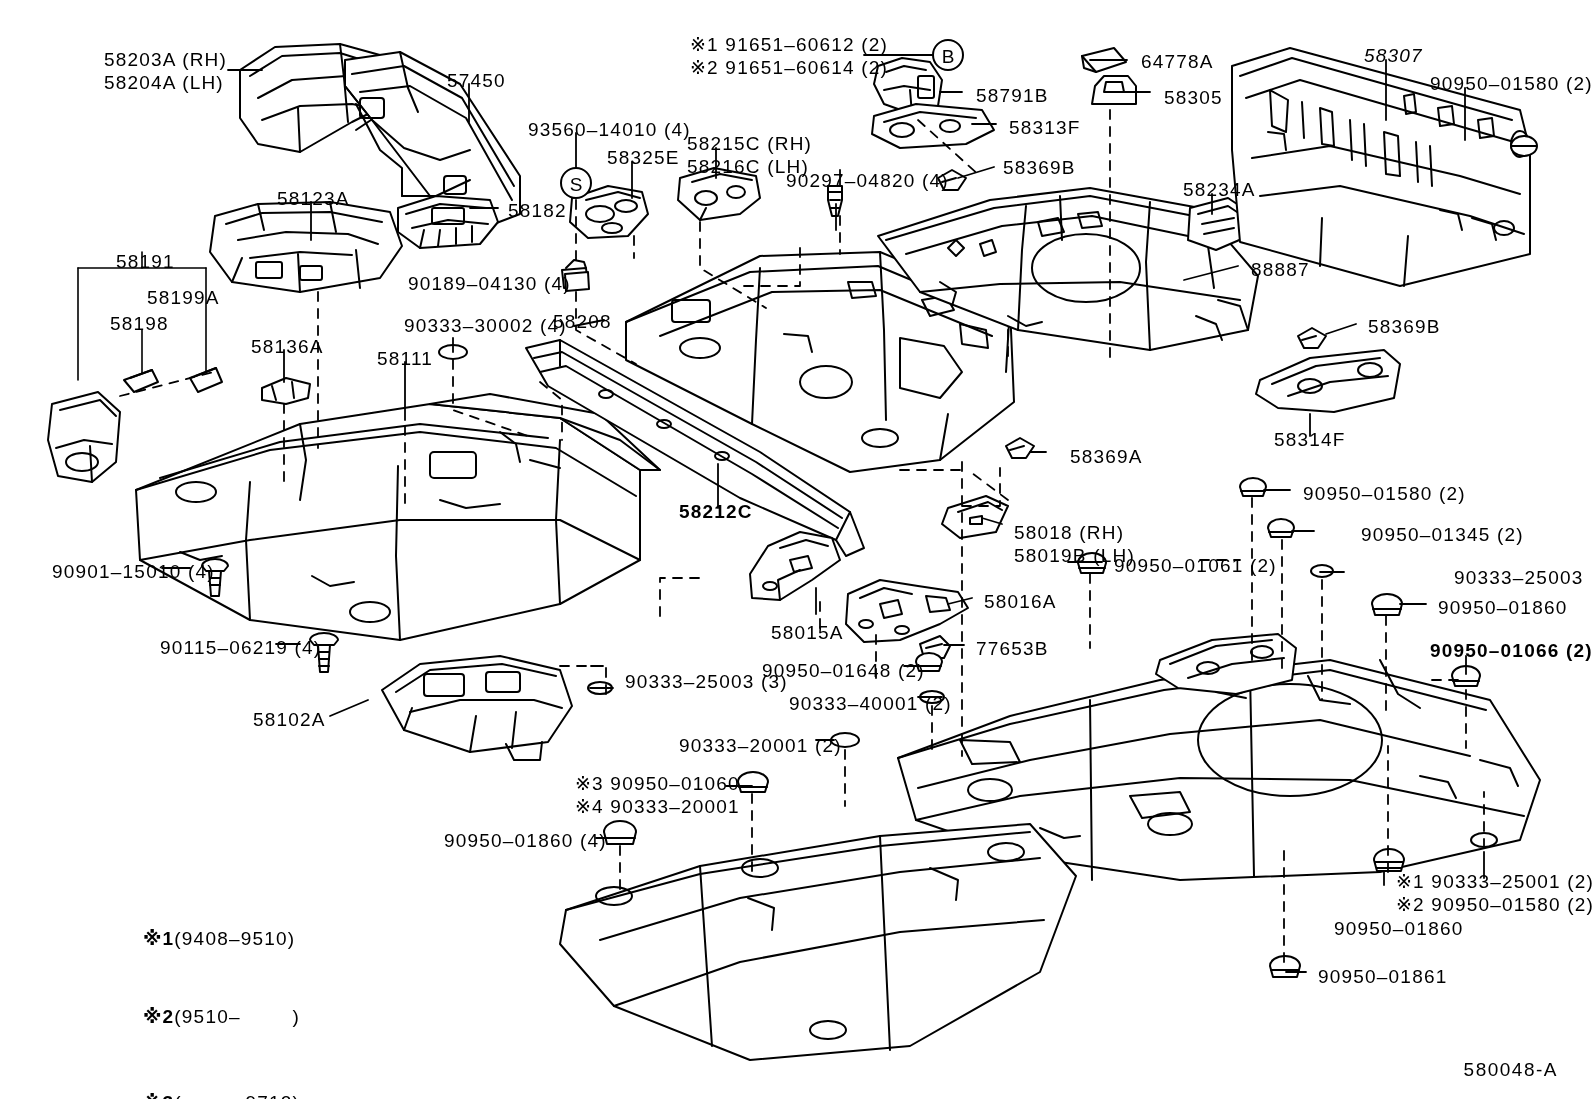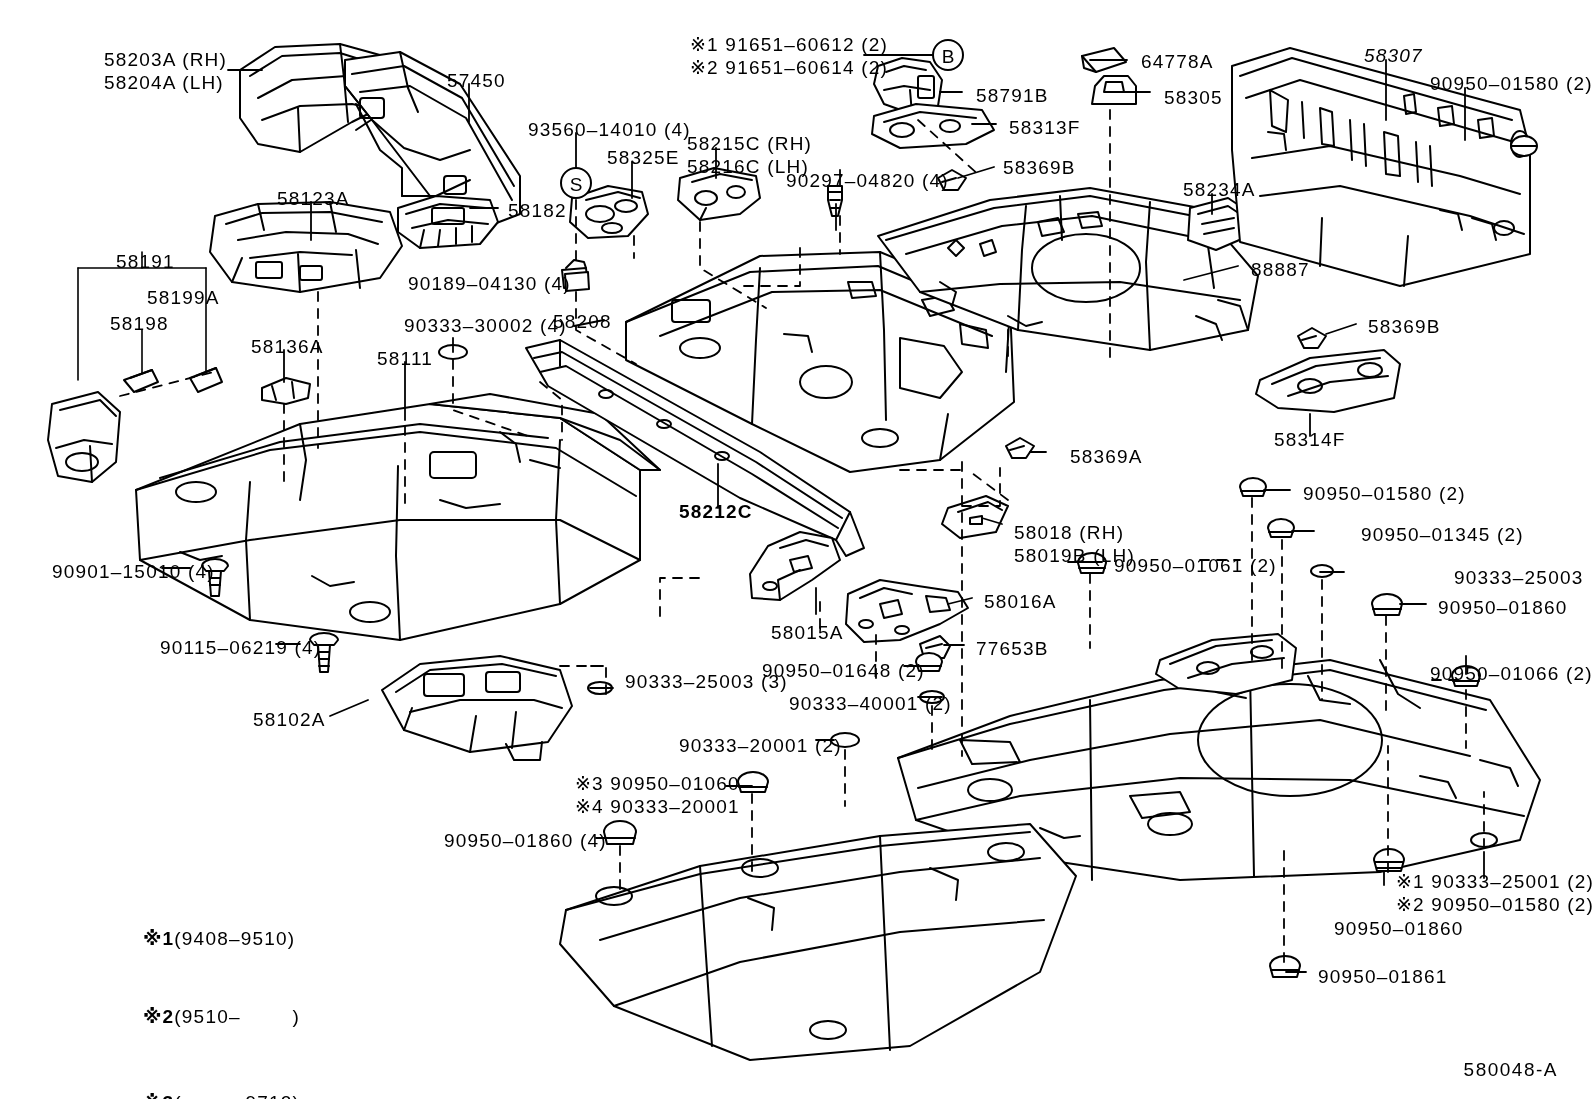--- a/index.html
+++ b/index.html
@@ -579,21 +579,21 @@
   <div class="lbl" style="left:679px;top:501px;font-weight:bold;">58212C</div>
   <div class="lbl two" style="left:1014px;top:521px;">58018 (RH)
 58019B (LH)</div>
   <div class="lbl" style="left:1326px;top:524px;margin-left:35px;">90950–01345 (2)</div>
   <div class="lbl" style="left:1114px;top:555px;">90950–01061 (2)</div>
   <div class="lbl" style="left:1406px;top:567px;margin-left:48px;">90333–25003</div>
   <div class="lbl" style="left:52px;top:561px;">90901–15010 (4)</div>
   <div class="lbl" style="left:984px;top:591px;">58016A</div>
   <div class="lbl" style="left:1438px;top:597px;">90950–01860</div>
   <div class="lbl" style="left:771px;top:622px;">58015A</div>
-  <div class="lbl" style="left:1430px;top:663px;">90950–01066 (2)</div>
+  <div class="lbl" style="left:1430px;top:640px;font-weight:bold;">90950–01066 (2)</div>
   <div class="lbl" style="left:160px;top:637px;">90115–06219 (4)</div>
   <div class="lbl" style="left:976px;top:638px;">77653B</div>
   <div class="lbl" style="left:762px;top:660px;">90950–01648 (2)</div>
   <div class="lbl" style="left:625px;top:671px;">90333–25003 (3)</div>
   <div class="lbl" style="left:789px;top:693px;">90333–40001 (2)</div>
   <div class="lbl" style="left:253px;top:709px;">58102A</div>
   <div class="lbl" style="left:679px;top:735px;">90333–20001 (2)</div>
   <div class="lbl two" style="left:575px;top:772px;">※3 90950–01060
 ※4 90333–20001</div>
   <div class="lbl" style="left:444px;top:830px;">90950–01860 (4)</div>

